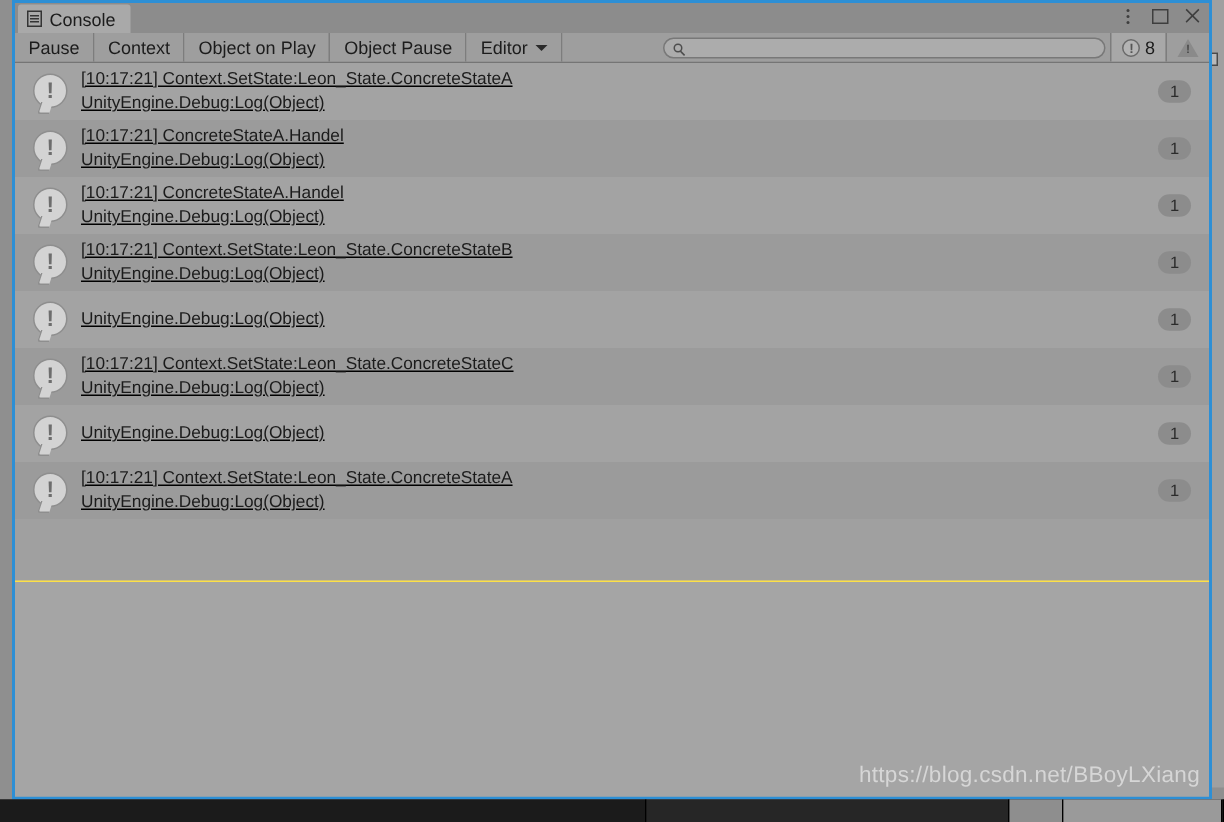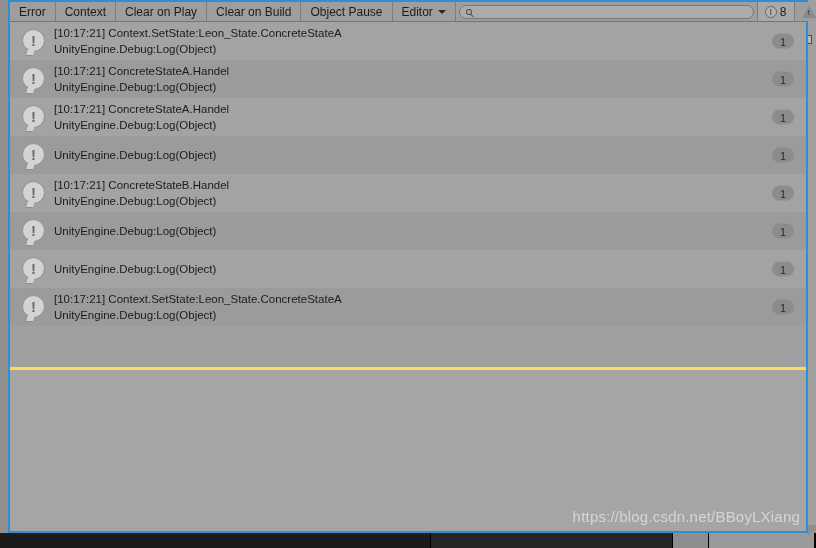--- a/index.html
+++ b/index.html
@@ -249,41 +249,41 @@
   .bubble .tail {
     position: absolute;
     left: 4px; bottom: -3px;
     width: 8px; height: 8px;
     background: #d3d3d3;
     border-left: 1px solid #8e8e8e;
     border-bottom: 1px solid #8e8e8e;
     transform: skewX(-18deg);
     border-bottom-left-radius: 2px;
   }
-  .log-text { display: flex; flex-direction: column; justify-content: center; }
+  .log-text { display: flex; flex-direction: column; justify-content: center; text-decoration: underline; }
   .log-line1 { font-size: 11.5px; color: #1b1b1b; line-height: 16px; }
   .log-line2 { font-size: 11.5px; color: #1b1b1b; line-height: 16px; }
   .log-count {
     position: absolute;
     right: 12px; top: 50%;
     transform: translateY(-50%);
     min-width: 22px; height: 15px;
     border-radius: 8px;
     background: #8c8c8c;
     color: #2b2b2b;
     font-size: 11px;
     display: flex; align-items: center; justify-content: center;
     padding: 0 5px;
   }
 
   
   #detail-pane {
     flex: 1;
     background: #a5a5a5;
-    border-top: 3px solid #fde047;
+    border-top: 1px solid #fde047;
     position: relative;
   }
   #watermark {
     position: absolute;
     right: 6px; bottom: 6px;
     font-size: 15px;
     color: #d6d6d6;
     letter-spacing: 0.2px;
     white-space: nowrap;
   }
@@ -296,33 +296,53 @@
   <div class="bg-strip">
     <div class="bg-frag">s</div>
     <div class="bg-frag pale">s</div>
     <div class="bg-frag pale">s</div>
     <div class="bg-box"></div>
     <div class="bg-frag" style="margin-top:20px">a</div>
   </div>
 
   <div id="console-window">
 
+    <div id="tabbar">
+      <div id="tab-console">
+        <span class="tab-icon">
+            <i></i>
+            <i></i>
+            <i></i>
+          </span>
+        <span>Console</span>
+      </div>
+      <div id="win-controls">
+        <div class="wc">
+          <div class="wc-dots">
+              <span></span>
+              <span></span>
+              <span></span>
+            </div>
+        </div>
+        <div class="wc">
+          <div class="wc-max"></div>
+        </div>
+        <div class="wc wc-close"></div>
+      </div>
+    </div>
 
     <div id="toolbar">
       <div class="tbtn first">
-        <span>Error</span>
+        <span>Pause</span>
       </div>
       <div class="tbtn">
         <span>Context</span>
       </div>
       <div class="tbtn">
-        <span>Clear on Play</span>
-      </div>
-      <div class="tbtn">
-        <span>Clear on Build</span>
+        <span>Object on Play</span>
       </div>
       <div class="tbtn">
         <span>Object Pause</span>
       </div>
       <div class="tbtn">
         <span>Editor</span>
         <span class="caret"></span>
       </div>
 
       <div id="toolbar-spacer"></div>
@@ -386,45 +406,46 @@
           <div class="log-count">1</div>
         </div>
         <div class="log-row even">
           <div class="bubble">
             <div class="circle">
               <span>!</span>
             </div>
             <div class="tail"></div>
           </div>
           <div class="log-text">
+            <div class="log-line1">[10:17:21] Context.SetState:Leon_State.ConcreteStateB</div>
             <div class="log-line2">UnityEngine.Debug:Log(Object)</div>
           </div>
           <div class="log-count">1</div>
         </div>
         <div class="log-row odd">
           <div class="bubble">
             <div class="circle">
               <span>!</span>
             </div>
             <div class="tail"></div>
           </div>
           <div class="log-text">
-            <div class="log-line1">[10:17:21] ConcreteStateB.Handel</div>
             <div class="log-line2">UnityEngine.Debug:Log(Object)</div>
           </div>
           <div class="log-count">1</div>
         </div>
         <div class="log-row even">
           <div class="bubble">
             <div class="circle">
               <span>!</span>
             </div>
             <div class="tail"></div>
           </div>
           <div class="log-text">
+            <div class="log-line1">[10:17:21] Context.SetState:Leon_State.ConcreteStateC</div>
             <div class="log-line2">UnityEngine.Debug:Log(Object)</div>
           </div>
           <div class="log-count">1</div>
         </div>
         <div class="log-row odd">
           <div class="bubble">
             <div class="circle">
               <span>!</span>
             </div>
             <div class="tail"></div>

